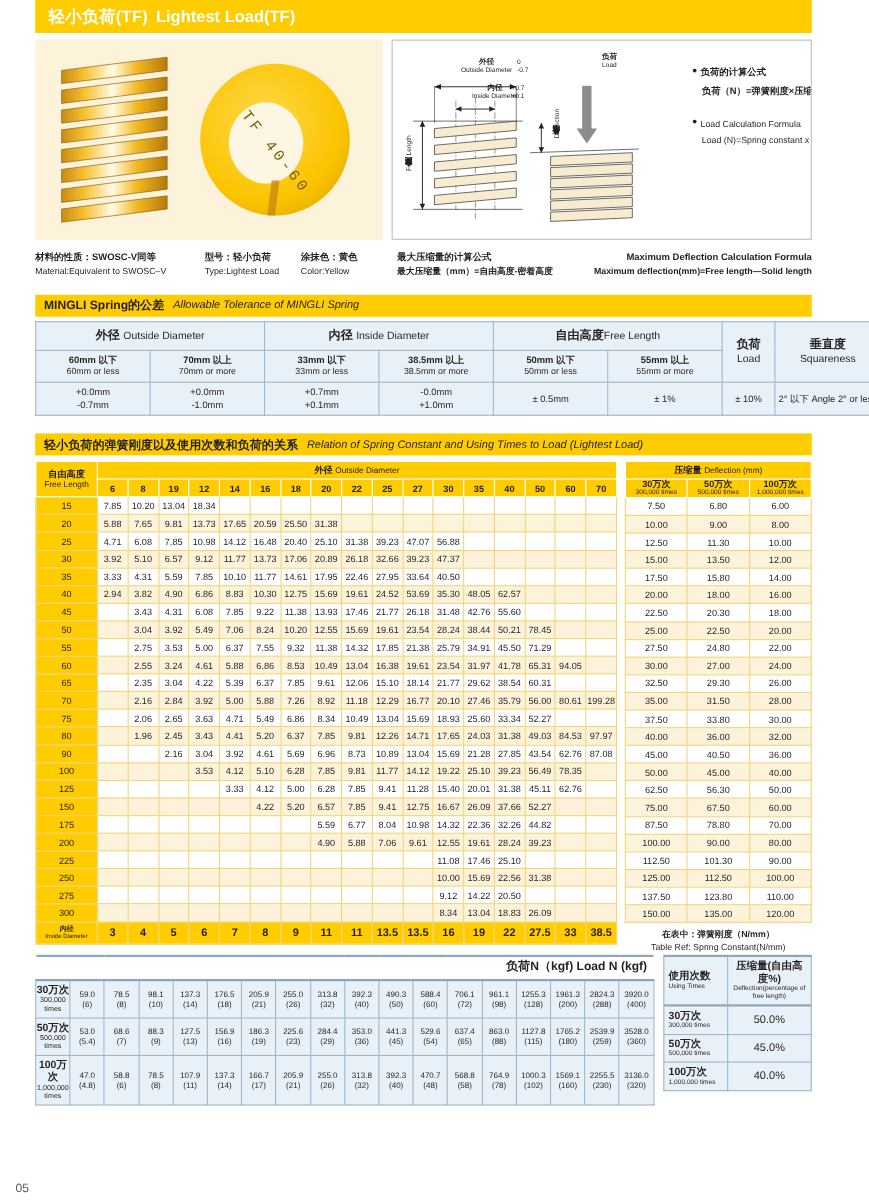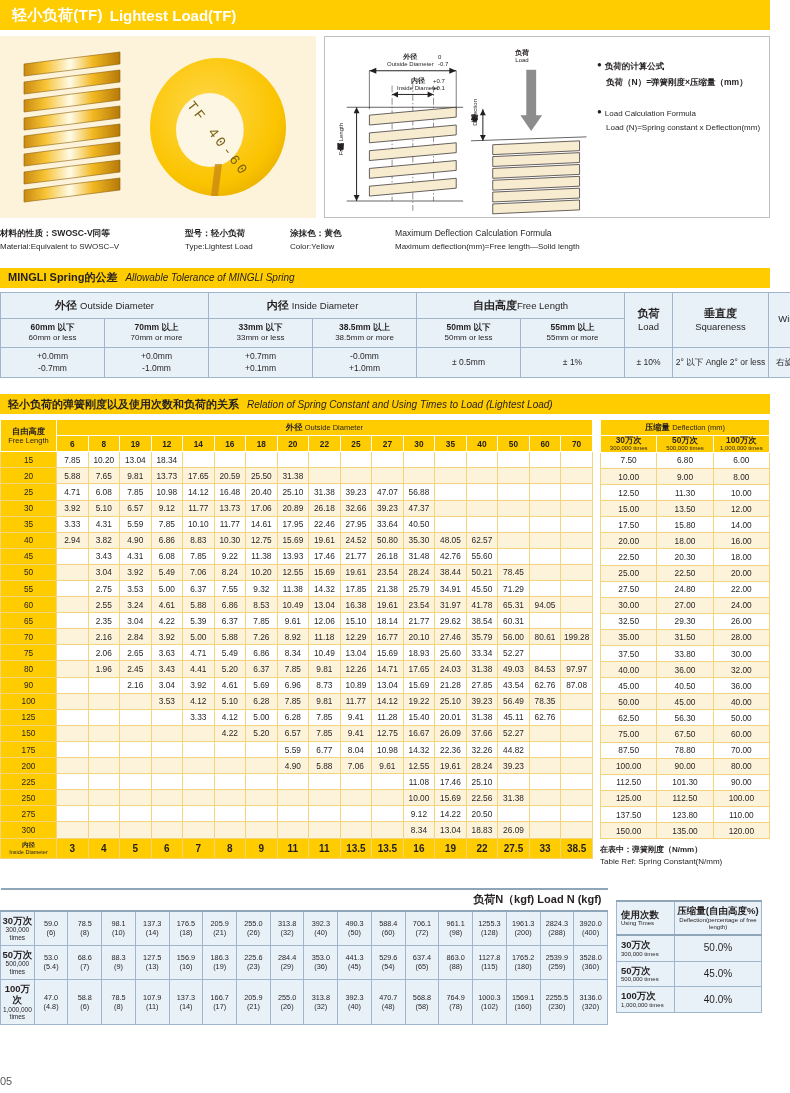--- a/index.html
+++ b/index.html
@@ -4,21 +4,21 @@
 <style>
   * { box-sizing: border-box; margin: 0; padding: 0; }
   body {
     width: 790px; height: 1093px;
     background: #ffffff;
     font-family: "Liberation Sans", "DejaVu Sans", sans-serif;
     color: #231f20;
     position: relative;
     overflow: hidden;
   }
-  .page { width: 770px; height: 1093px; padding: 0 0; position: relative; }
+  .page { width: 770px; height: 1093px; padding: 0 32px; position: relative; }
 
   
   .banner {
     background: #FFCC00;
     height: 30px;
     display: flex;
     align-items: center;
     padding-left: 12px;
     gap: 7px;
   }
@@ -71,21 +71,21 @@
             writing-mode: vertical-rl; transform: rotate(180deg); }
   .vlabel .cn { font-size: 7px; font-weight: bold; }
 
   
   .props { display: flex; margin-top: 9px; font-size: 8.6px; line-height: 1.6; }
   .props .cn { font-weight: bold; display: block; white-space: nowrap;}
   .props .en { display: block; white-space: nowrap; font-size: 8px;}
   .p1 { width: 185px; } .p2 { width: 105px; } .p3 { width: 105px; }
   .p4 { width: 215px; } .p5 { flex: 1; }
   .p4 .cn, .p4 .en { font-weight: bold; }
-  .p5 .cn, .p5 .en { font-weight: normal; }
+  .p5 .cn, .p5 .en { font-weight: bold; text-align: right; }
 
   
   .tol-wrap { margin-top: 14px; }
   table { border-collapse: collapse; }
   .tol {
     width: 762px; margin-top: 4px; table-layout: fixed;
   }
   .tol td, .tol th {
     border: 1px solid #9fb6cc;
     text-align: center;
@@ -129,25 +129,25 @@
   .defl-tbl td, .defl-tbl th {
     border: 1px solid #F4D47A; text-align:center; font-size: 8.3px;
     height: 16.1px; padding: 0; background:#fff;
   }
   .defl-tbl tbody tr:nth-child(even) td { background: #FDF2DA; }
   .defl-tbl thead th { background: #FFCC00 !important; border-color:#fff; }
   .defl-title { font-size: 10px; font-weight: bold; height: 21px;}
   .defl-title .en { font-size: 7.5px; font-weight: normal;}
   .defl-sub { font-size: 9px; font-weight: bold; height: 20px; line-height:1.1;}
   .defl-sub .en { font-size: 6px; font-weight: normal; display:block;}
-  .tbl-ref { margin-top: 5px; font-size: 8px; line-height: 1.5; }
+  .tbl-ref { margin-top: 5px; font-size: 8px; line-height: 1.5; text-align: center; }
   .tbl-ref .cn { font-weight: bold; display:block; }
 
   
-  .bottom-area { display:flex; gap: 8px; margin-top: 20px; align-items: center;}
+  .bottom-area { display:flex; gap: 8px; margin-top: 0; align-items: flex-start;}
   .load-tbl { border-collapse: collapse; table-layout: fixed; width: 608px; }
   .load-tbl td, .load-tbl th {
     border: 1px solid #9fb6cc; background:#E8F1F8; text-align:center;
     font-size: 7.3px; line-height: 1.25; padding: 3px 0;
   }
   .load-tbl .title-row th {
     background: #ffffff; border: none; border-bottom: 2px solid #8fa6b8;
     border-top: 2px solid #8fa6b8;
     text-align: right; font-size: 11px; font-weight: bold; padding: 3px 6px 3px 0;
   }
@@ -159,21 +159,21 @@
     border: 1px solid #9fb6cc; background: #E8F1F8; text-align:center;
     padding: 3px 1px; font-size: 8px; line-height: 1.2;
   }
   .use-tbl thead th { border-top: 2px solid #8fa6b8; border-bottom: 2px solid #8fa6b8;
                       background:#E8F1F8; font-size: 9.5px; font-weight: bold;}
   .use-tbl thead th .en { font-size: 6px; font-weight: normal; display:block; }
   .use-tbl .rl { font-size: 9.5px; font-weight: bold; width: 58px; text-align:left; padding-left:4px;}
   .use-tbl .rl .en { font-size: 6px; font-weight: normal; display:block;}
   .use-tbl .pc { font-size: 10px; }
 
-  .pagenum { position: absolute; left: 0; bottom: 6px; font-size: 11px; color:#58595b; }
+  .pagenum { position: absolute; left: 14px; bottom: 6px; font-size: 11px; color:#58595b; }
 </style>
 </head>
 <body>
 
 <div class="page">
 
   <div class="banner">
     <span class="cn">轻小负荷(TF)</span>
     <span class="en">Lightest Load(TF)</span>
   </div>
@@ -316,20 +316,24 @@
       <span class="cn">材料的性质：SWOSC-V同等</span>
       <span class="en">Material:Equivalent to SWOSC–V</span>
     </div>
     <div class="p2">
       <span class="cn">型号：轻小负荷</span>
       <span class="en">Type:Lightest Load</span>
     </div>
     <div class="p3">
       <span class="cn">涂抹色：黄色</span>
       <span class="en">Color:Yellow</span>
+    </div>
+    <div class="p4">
+      <span class="cn">最大压缩量的计算公式</span>
+      <span class="en">最大压缩量（mm）=自由高度-密着高度</span>
     </div>
     <div class="p5">
       <span class="cn">Maximum Deflection Calculation Formula</span>
       <span class="en">Maximum deflection(mm)=Free length—Solid length</span>
     </div>
   </div>
 
   <div class="tol-wrap">
     <div class="banner2">
       <span class="cn">MINGLI Spring的公差</span>
@@ -535,21 +539,21 @@
               <td>2.94</td>
               <td>3.82</td>
               <td>4.90</td>
               <td>6.86</td>
               <td>8.83</td>
               <td>10.30</td>
               <td>12.75</td>
               <td>15.69</td>
               <td>19.61</td>
               <td>24.52</td>
-              <td>50.80</td>
+              <td>53.69</td>
               <td>35.30</td>
               <td>48.05</td>
               <td>62.57</td>
               <td></td>
               <td></td>
               <td></td>
             </tr>
             <tr>
               <td class="row-fl">45</td>
               <td></td>

